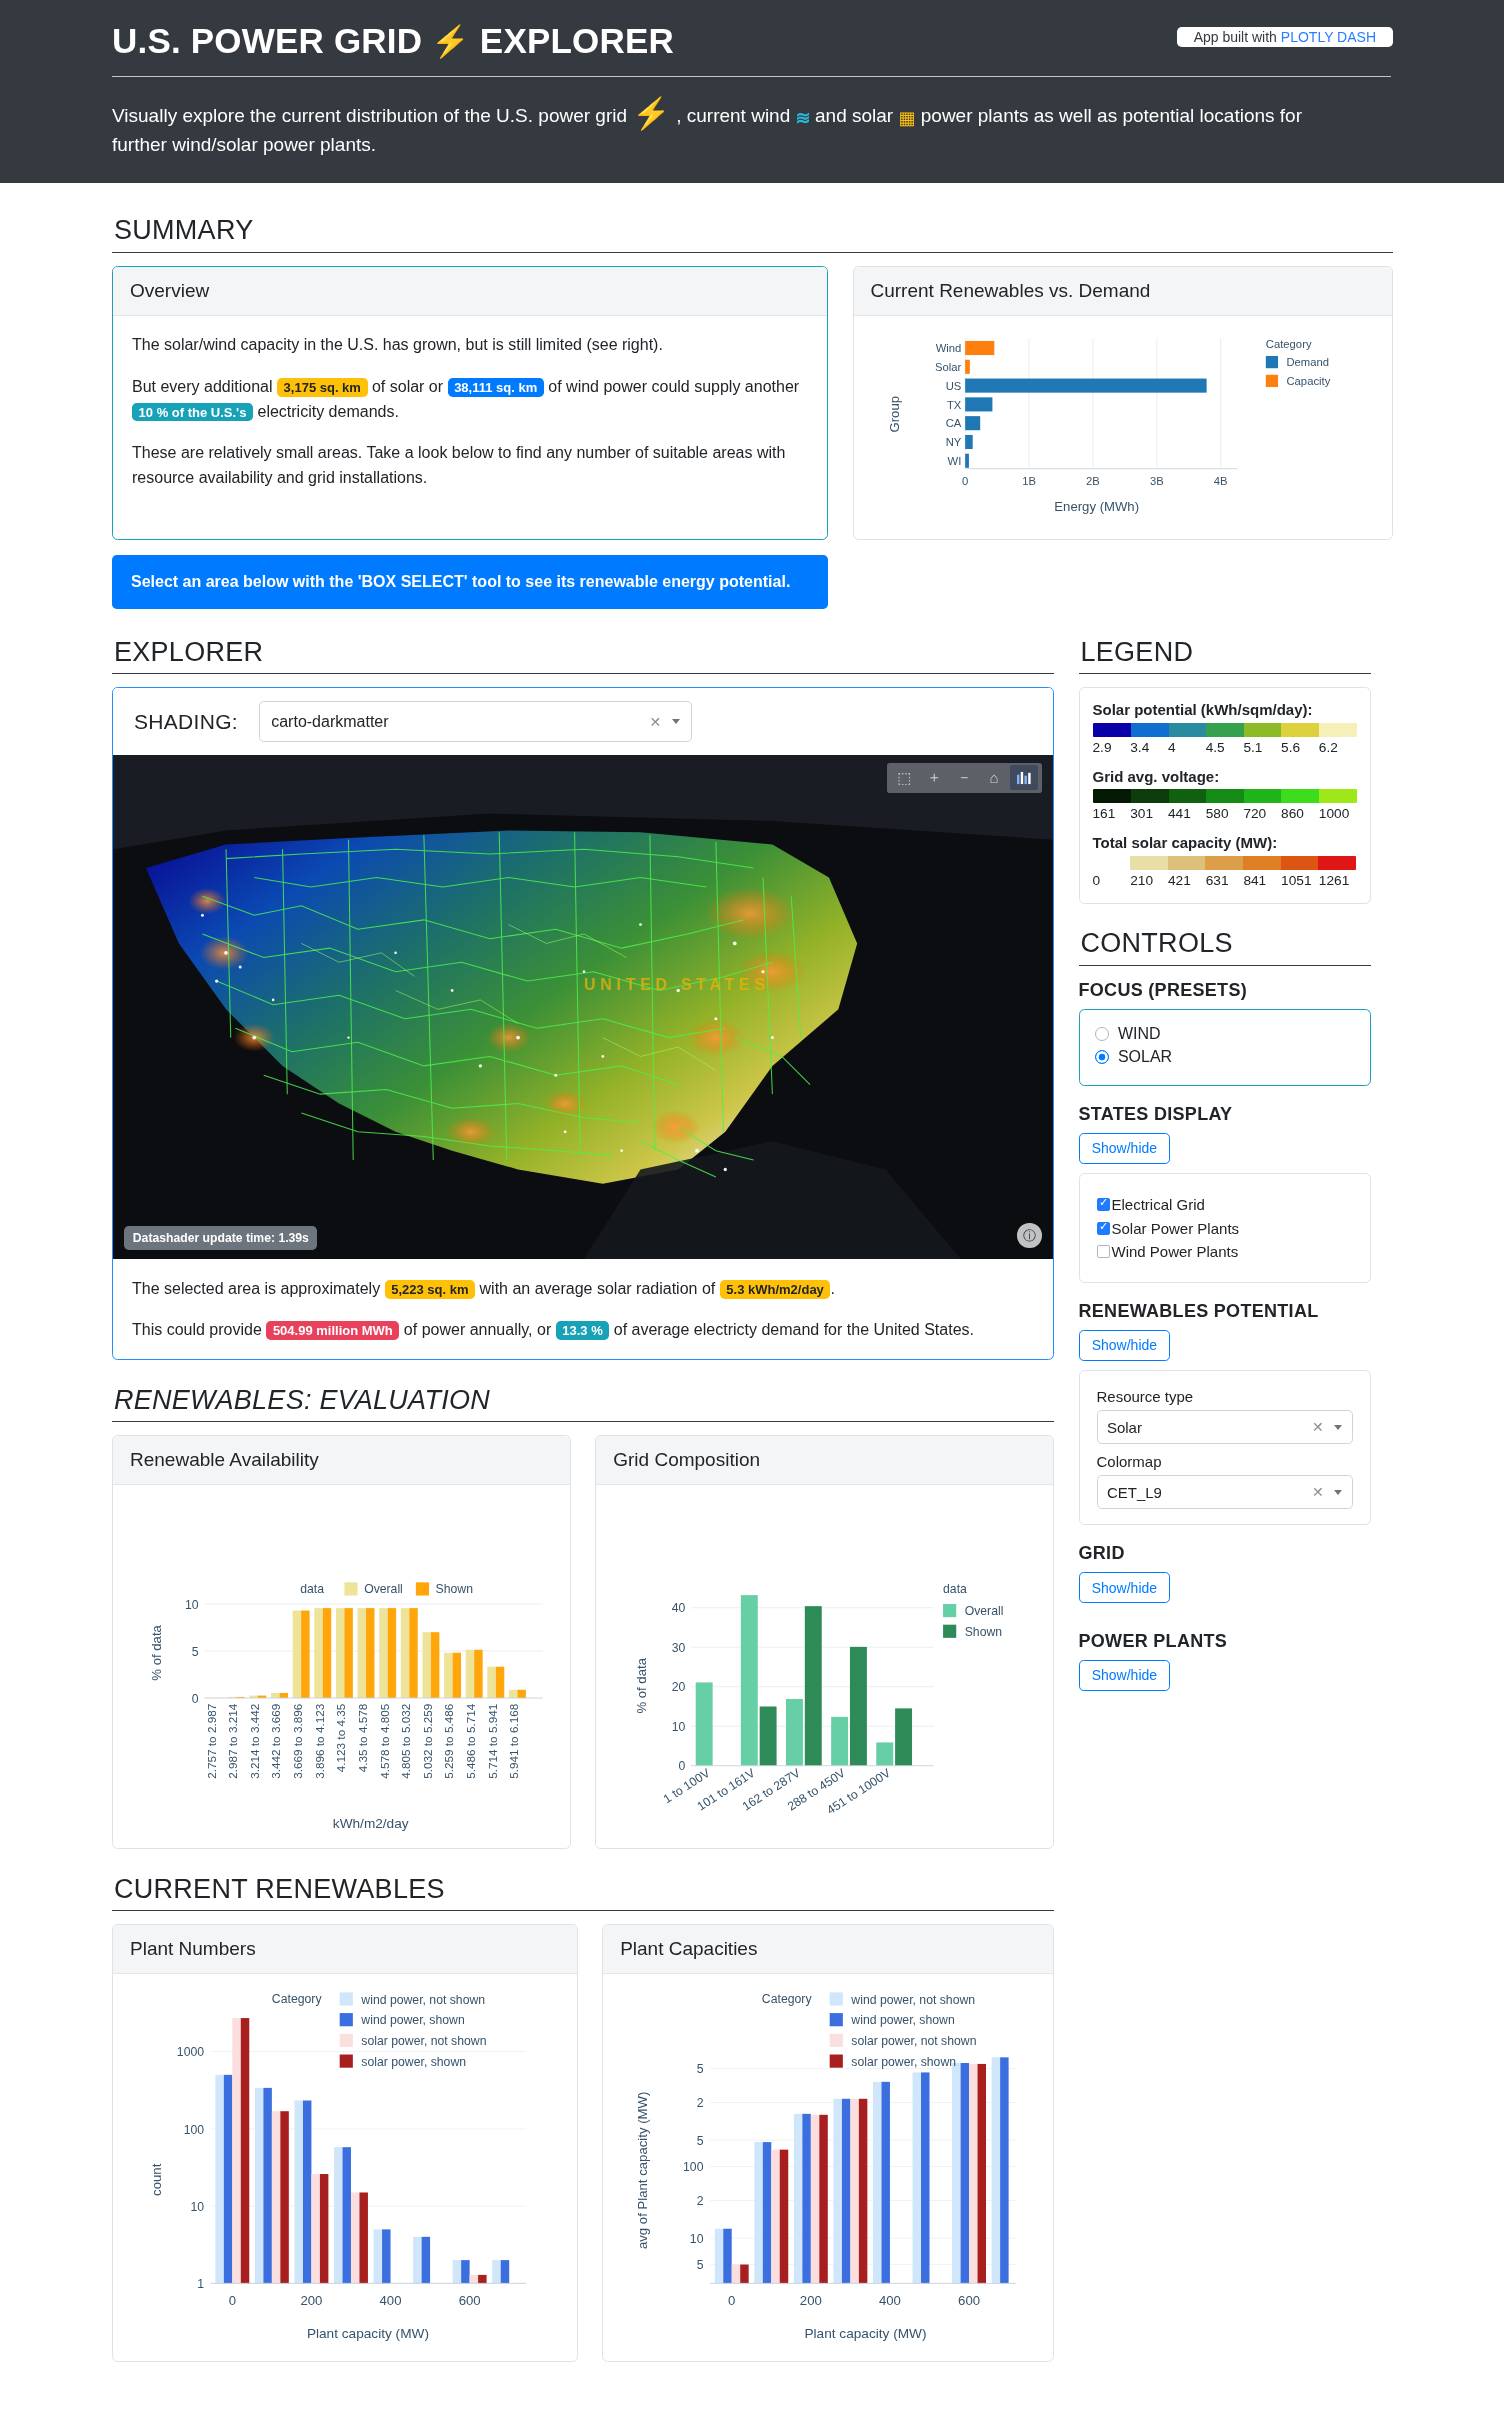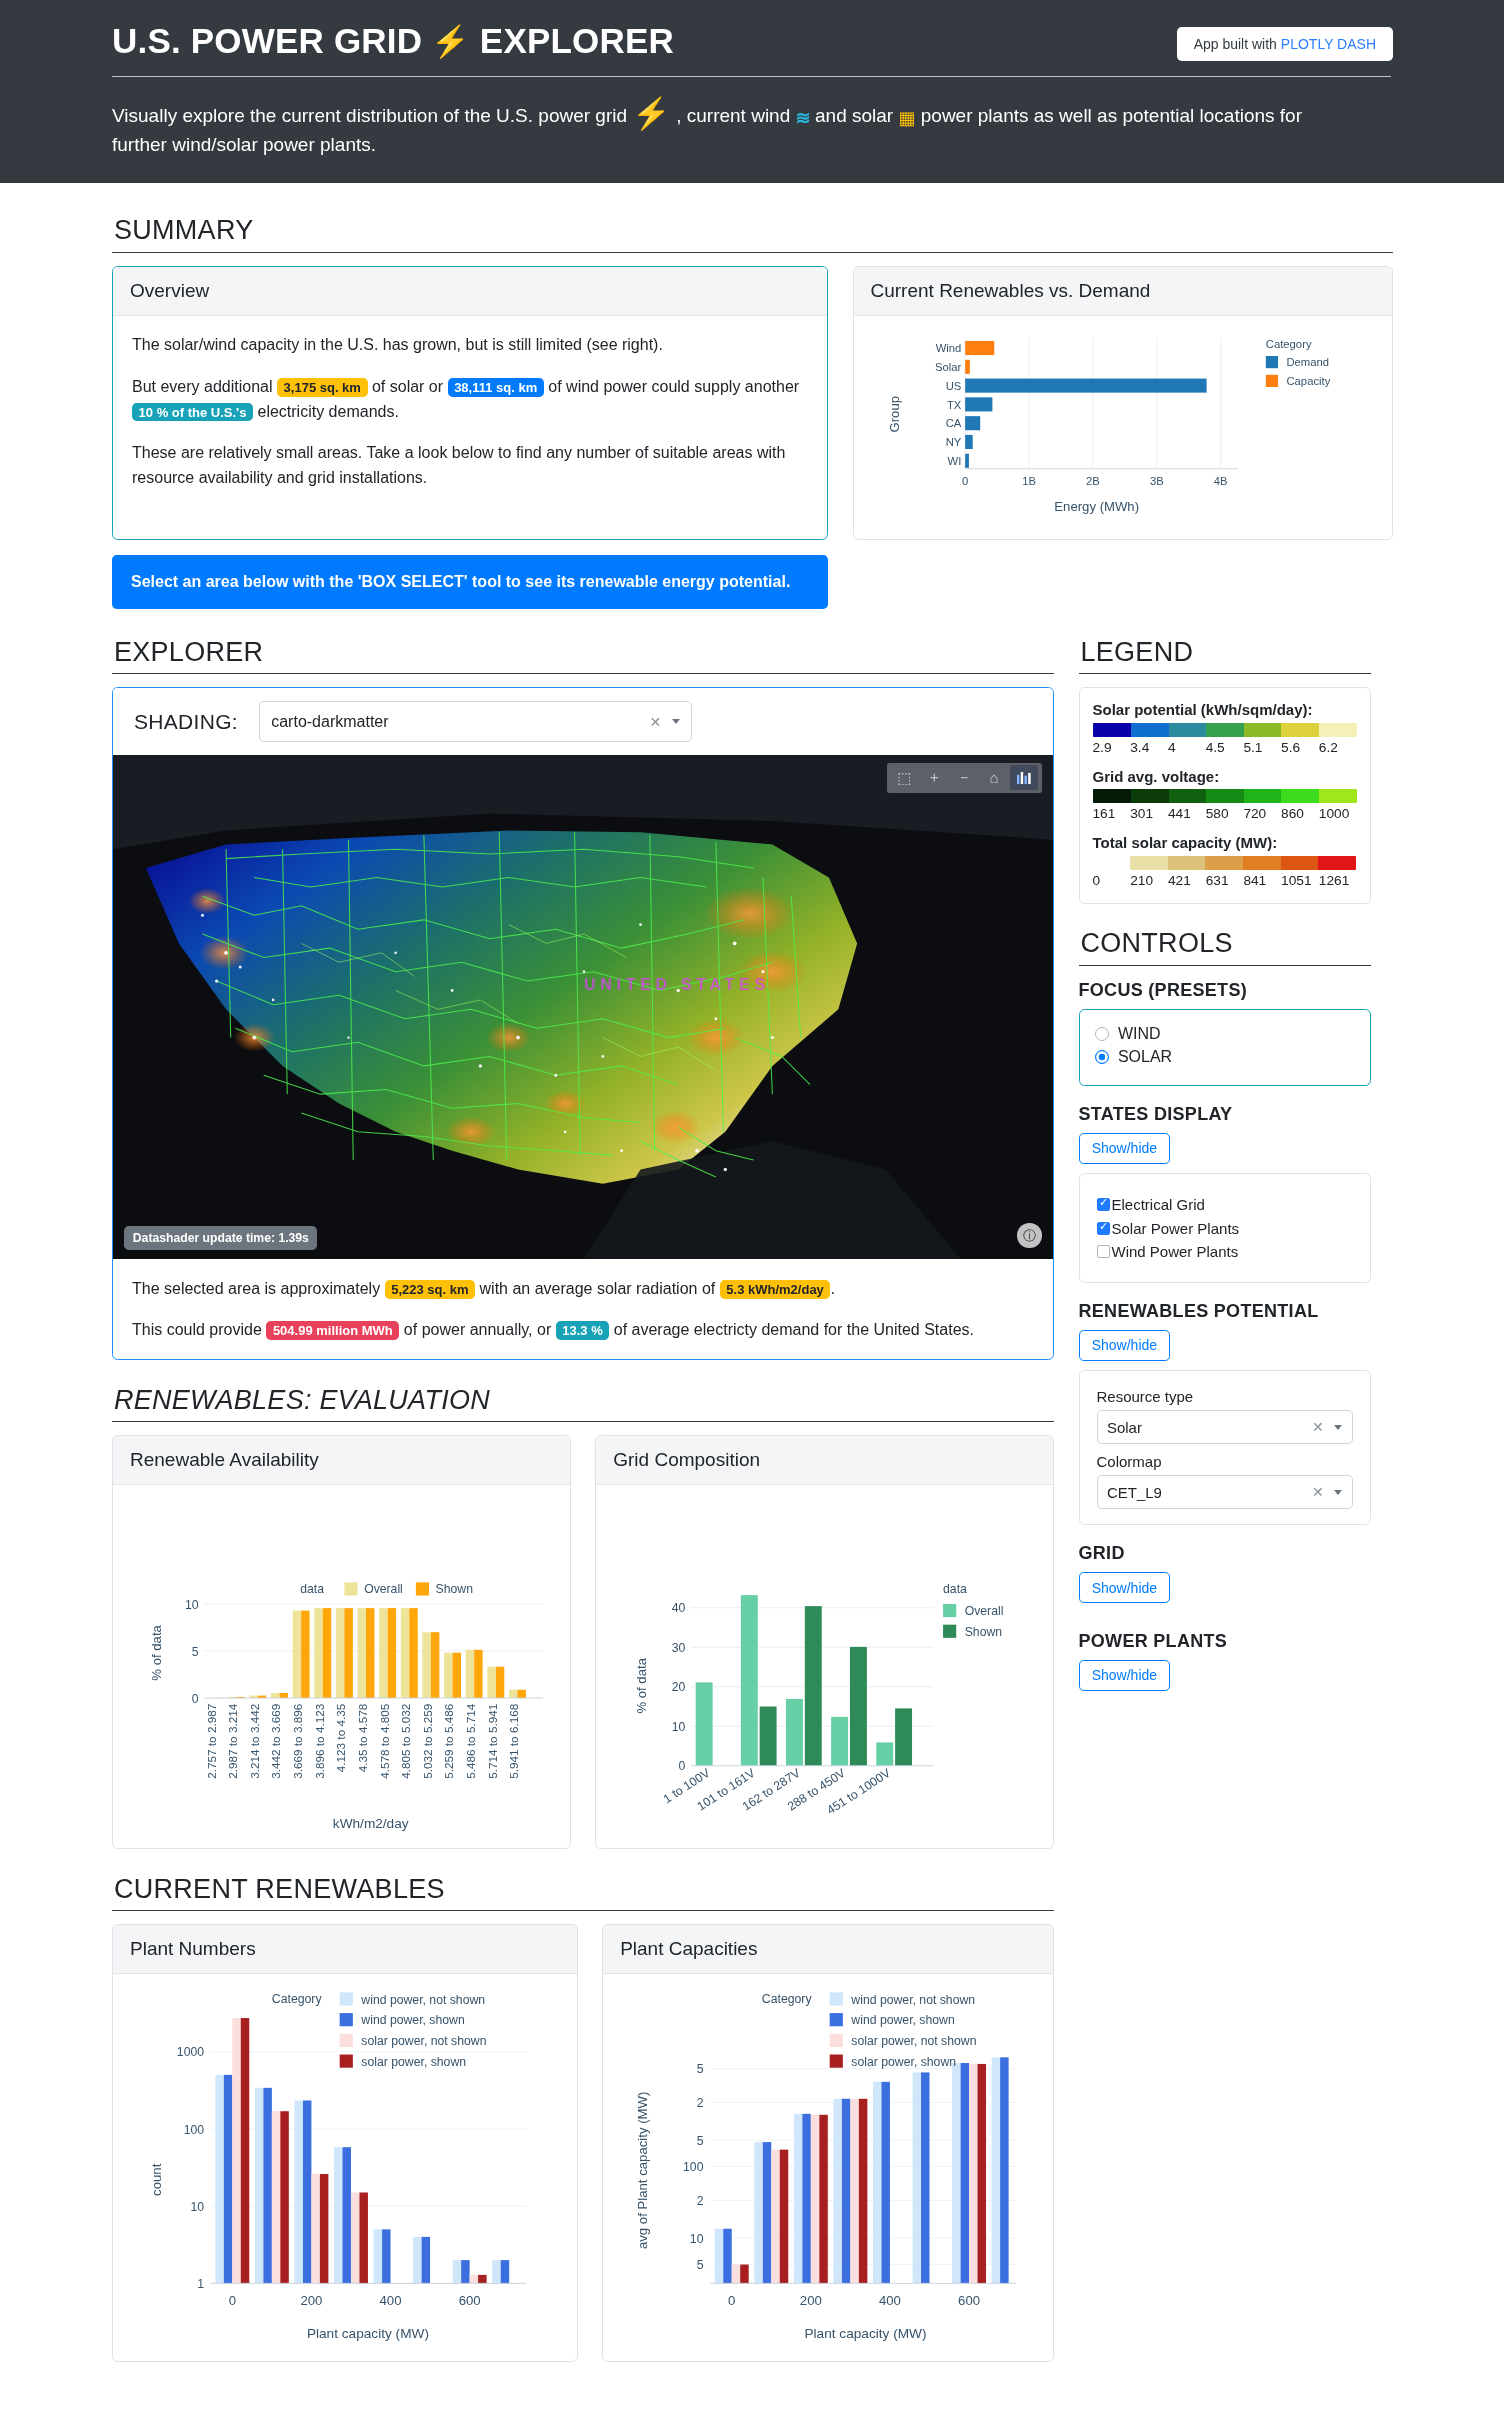--- a/index.html
+++ b/index.html
@@ -13,21 +13,21 @@
   }
 
   
   .header { background:#343a40; color:#fff; padding:21px 0 24.5px 0; }
   .header-inner { width:1281px; margin:0 auto; padding:0 0px; }
   .header-top { display:flex; align-items:flex-start; justify-content:space-between; }
   .app-title { font-size:35px; font-weight:bold; letter-spacing:0.2px; margin:0; line-height:1.15; display:flex; align-items:center; gap:9.4px;}
   .bolt { color:#e8414c; font-size:31px; line-height:1; }
   .dash-badge {
     background:#fff; color:#343a40; border-radius:4.7px; font-size:14px;
-    padding:9px 17px; white-space:nowrap; margin-top:5.6px;
+    padding:2px 17px; white-space:nowrap; margin-top:5.6px;
   }
   .dash-badge .dash-link { color:#2a7dff; font-weight:500; }
   .header-rule { border:0; border-top:0.9px solid #bfc4c9; margin:15px 0 21px 0; width:1279px; }
   .subtitle { font-size:19px; line-height:1.45; max-width:1215px; margin:0; }
   .ico { display:inline-block; vertical-align:-1.9px; }
   .wind-ico { color:#29b6d8; font-size:18px; font-weight:bold; letter-spacing:-0.9px;}
   .solar-ico { color:#ffc107; font-size:18px; }
 
   
   .page { width:1281px; margin:7px auto; padding-top:25px; }
@@ -86,21 +86,21 @@
   .mt-btn.active { background:rgba(60,70,90,.85); }
   .ds-badge {
     position:absolute; left:11.3px; bottom:9.4px; background:#6c757d; color:#fff;
     border-radius:4.7px; font-size:12.2px; font-weight:bold; padding:4.7px 8.5px;
   }
   .map-credit {
     position:absolute; right:11.3px; bottom:11.3px; width:24.5px;height:24.5px;border-radius:50%;
     background:rgba(255,255,255,.75); color:#333; font-size:13px;
     display:flex;align-items:center;justify-content:center;
   }
-  .map-label { position:absolute; left:471px; top:221px; color:#d946ef; font-size:16px; letter-spacing:4.7px; font-weight:bold; opacity:.75;}
+  .map-label { position:absolute; left:471px; top:221px; color:#eab308; font-size:16px; letter-spacing:4.7px; font-weight:bold; opacity:.75;}
 
   .explorer-footer { padding:17px 19px; font-size:16px; line-height:1.6; }
   .explorer-footer p { margin:0 0 15px 0; }
   .explorer-footer p:last-child { margin:0; }
 
   
   .side { width:292px; flex:0 0 292px; }
   .legend-box { border:0.9px solid #dee2e6; border-radius:5.6px; padding:13px 13px 15px 13px; }
   .legend-title { font-size:15px; font-weight:bold; margin:0 0 4.7px 0; }
   .legend-title.spaced { margin-top:13px; }

